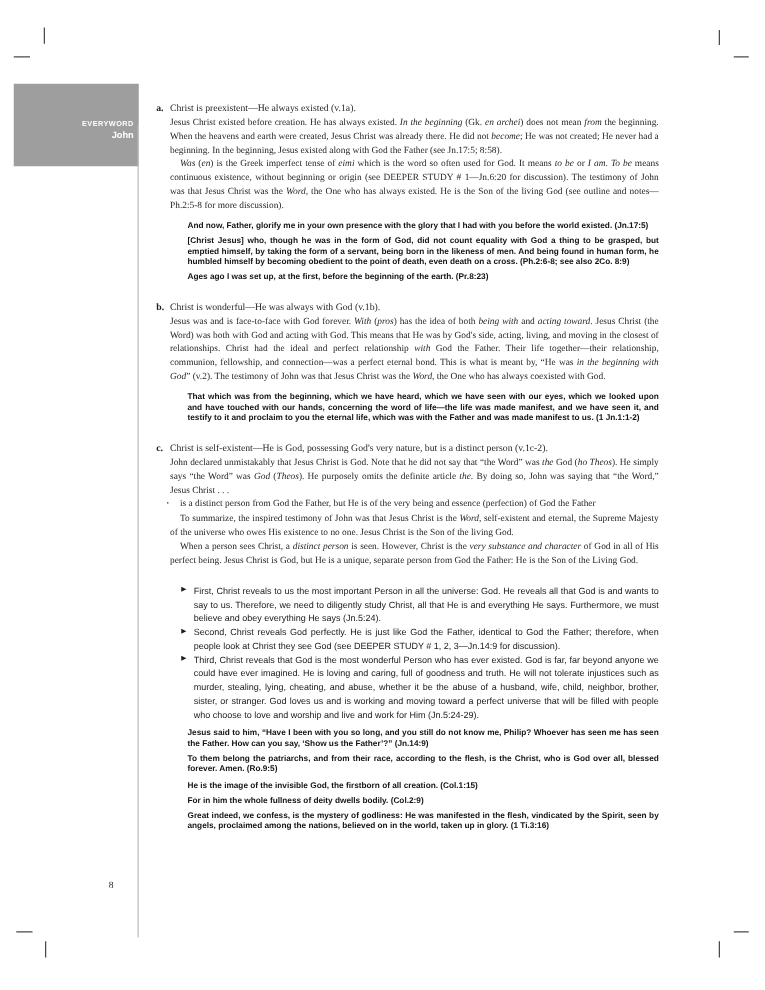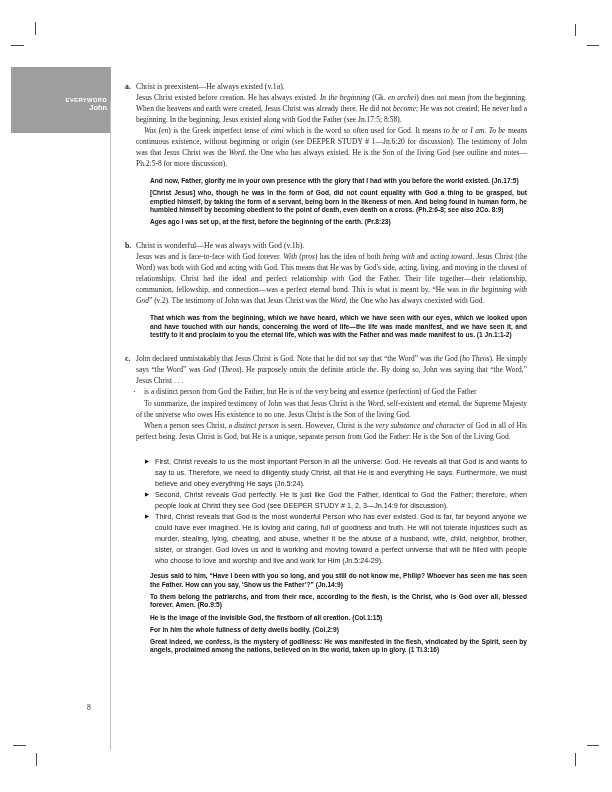--- a/index.html
+++ b/index.html
@@ -102,20 +102,21 @@
       <span class="lbl">b.</span>
       <h3 class="head">Christ is wonderful—He was always with God (v.1b).</h3>
       <p class="para">Jesus was and is face-to-face with God forever. <em>With</em> (<em>pros</em>) has the idea of both <em>being with</em> and <em>acting toward</em>. Jesus Christ (the Word) was both with God and acting with God. This means that He was by God's side, acting, living, and moving in the closest of relationships. Christ had the ideal and perfect relationship <em>with</em> God the Father. Their life together—their relationship, communion, fellowship, and connection—was a perfect eternal bond. This is what is meant by, “He was <em>in the beginning with God</em>” (v.2). The testimony of John was that Jesus Christ was the <em>Word</em>, the One who has always coexisted with God.</p>
       <div class="quotes">
         <p class="quote">That which was from the beginning, which we have heard, which we have seen with our eyes, which we looked upon and have touched with our hands, concerning the word of life—the life was made manifest, and we have seen it, and testify to it and proclaim to you the eternal life, which was with the Father and was made manifest to us. (1 Jn.1:1-2)</p>
       </div>
     </section>
 
     <section class="sec">
       <span class="lbl">c.</span>
+      <h3 class="head">Christ is self-existent—He is God, possessing God's very nature, but is a distinct person (v.1c-2).</h3>
       <p class="para">John declared unmistakably that Jesus Christ is God. Note that he did not say that “the Word” was <em>the</em> God (<em>ho Theos</em>). He simply says “the Word” was <em>God</em> (<em>Theos</em>). He purposely omits the definite article <em>the</em>. By doing so, John was saying that “the Word,” Jesus Christ . . .</p>
       <div class="c-bullet">
         <span class="dot">·</span>
       </div>
       <div class="c-bullet">
         <span class="dot">·</span>
         <span>is a distinct person from God the Father, but He is of the very being and essence (perfection) of God the Father</span>
       </div>
       <div class="closing">
         <p class="para ind">To summarize, the inspired testimony of John was that Jesus Christ is the <em>Word</em>, self-existent and eternal, the Supreme Majesty of the universe who owes His existence to no one. Jesus Christ is the Son of the living God.</p>

